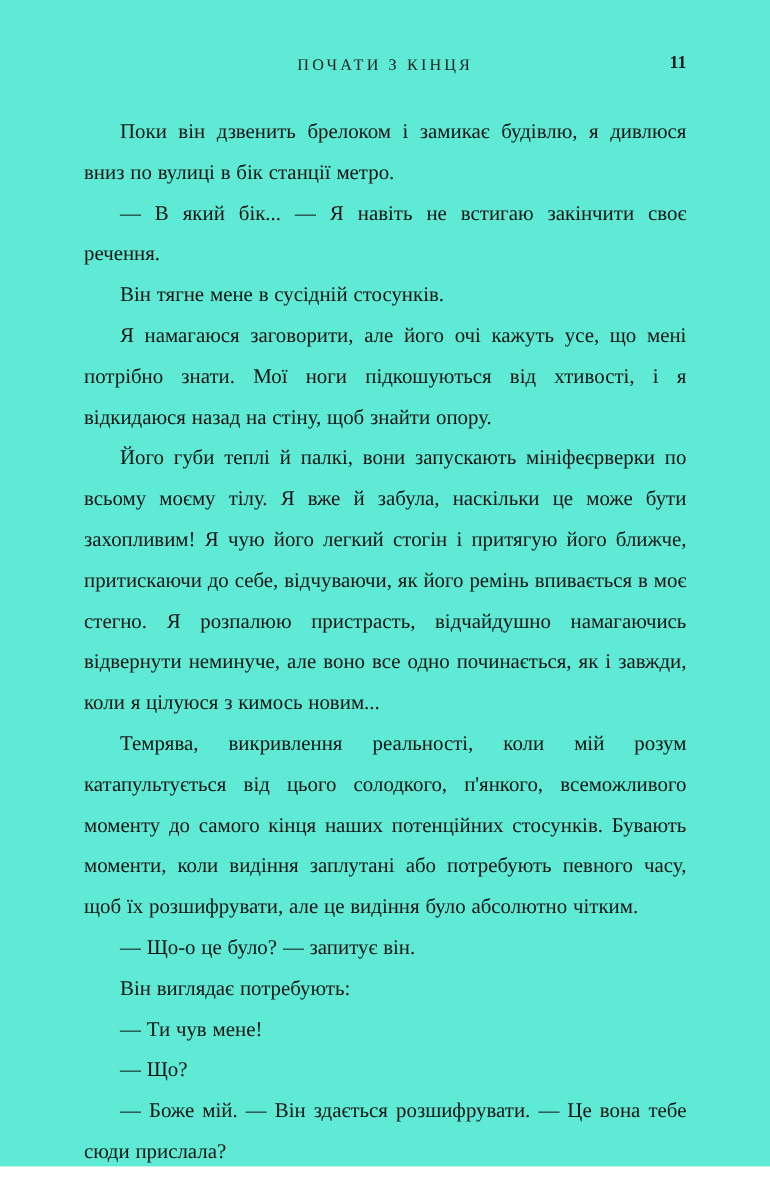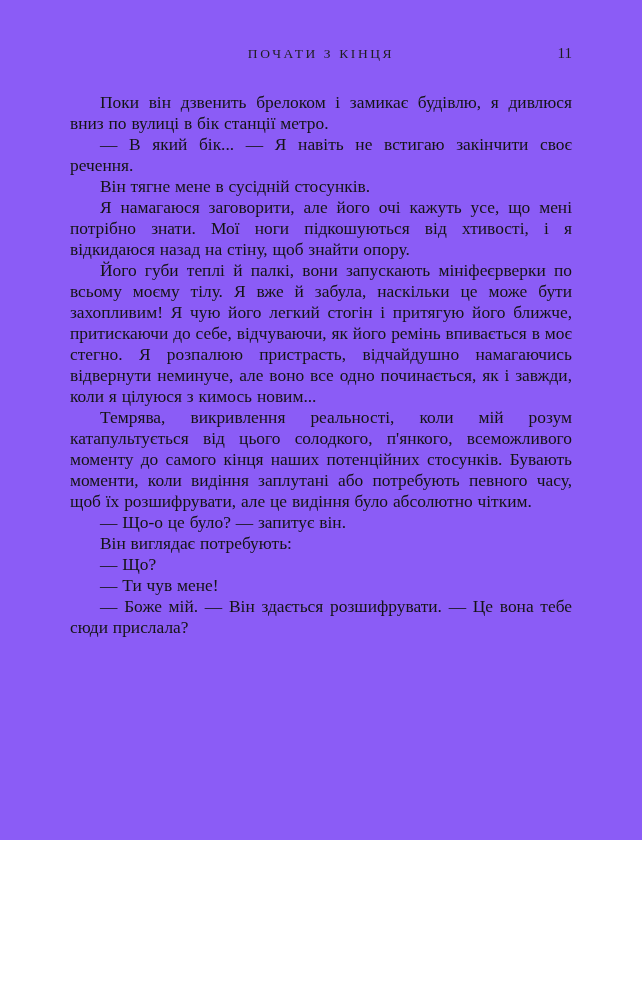--- a/index.html
+++ b/index.html
@@ -10,49 +10,49 @@
     width: 642px;
     height: 1000px;
     background: #ffffff;
     font-family: "Liberation Serif", "DejaVu Serif", serif;
     color: #141414;
     overflow: hidden;
   }
   .page {
     box-sizing: border-box;
     width: 642px;
-    height: 840px;
+    height: 972px;
     padding: 46px 70px 0 70px;
-    background: #8b5cf6;
+    background: #5eead4;
   }
   .page-header {
     position: relative;
     height: 22px;
     margin-bottom: 24px;
   }
   .running-title {
     display: block;
     text-align: center;
     font-size: 13.5px;
     letter-spacing: 2.6px;
     color: #1e1e1e;
     text-transform: uppercase;
   }
   .page-number {
     position: absolute;
     right: 0;
     top: -1px;
     font-size: 15px;
-    font-weight: normal;
+    font-weight: bold;
     color: #1e1e1e;
   }
   .body-text p {
     margin: 0;
     font-size: 17.4px;
-    line-height: 21px;
+    line-height: 34px;
     text-align: justify;
     text-indent: 30px;
     color: #141414;
     word-spacing: 0.5px;
   }
   .italic {
     font-style: italic;
   }
 </style>
 </head>
@@ -65,17 +65,17 @@
   </header>
   <main class="body-text">
       <p><span>Поки він дзвенить брелоком і замикає будівлю, я дивлюся вниз по вулиці в бік станції метро.</span></p>
       <p><span>— В який бік... — Я навіть не встигаю закінчити своє речення.</span></p>
       <p><span>Він тягне мене в сусідній стосунків.</span></p>
       <p><span>Я намагаюся заговорити, але його очі кажуть усе, що мені потрібно знати. Мої ноги підкошуються від хтивості, і я відкидаюся назад на стіну, щоб знайти опору.</span></p>
       <p><span>Його губи теплі й палкі, вони запускають мініфеєрверки по всьому моєму тілу. Я вже й забула, наскільки це може бути захопливим! Я чую його легкий стогін і притягую його ближче, притискаючи до себе, відчуваючи, як його ремінь впивається в моє стегно. Я розпалюю пристрасть, відчайдушно намагаючись відвернути неминуче, але воно все одно починається, як і завжди, коли я цілуюся з кимось новим...</span></p>
       <p><span>Темрява, викривлення реальності, коли мій розум катапультується від цього солодкого, п'янкого, всеможливого моменту до самого кінця наших потенційних стосунків. Бувають моменти, коли видіння заплутані або потребують певного часу, щоб їх розшифрувати, але це видіння було абсолютно чітким.</span></p>
       <p><span>— Що-о це було? — запитує він.</span></p>
       <p><span>Він виглядає потребують:</span></p>
+      <p><span>— Ти чув мене!</span></p>
       <p><span>— Що?</span></p>
-      <p><span>— Ти чув мене!</span></p>
       <p><span>— Боже мій. — Він здається розшифрувати. — Це вона тебе сюди прислала?</span></p>
     </main>
 </div>
 
 </body></html>

